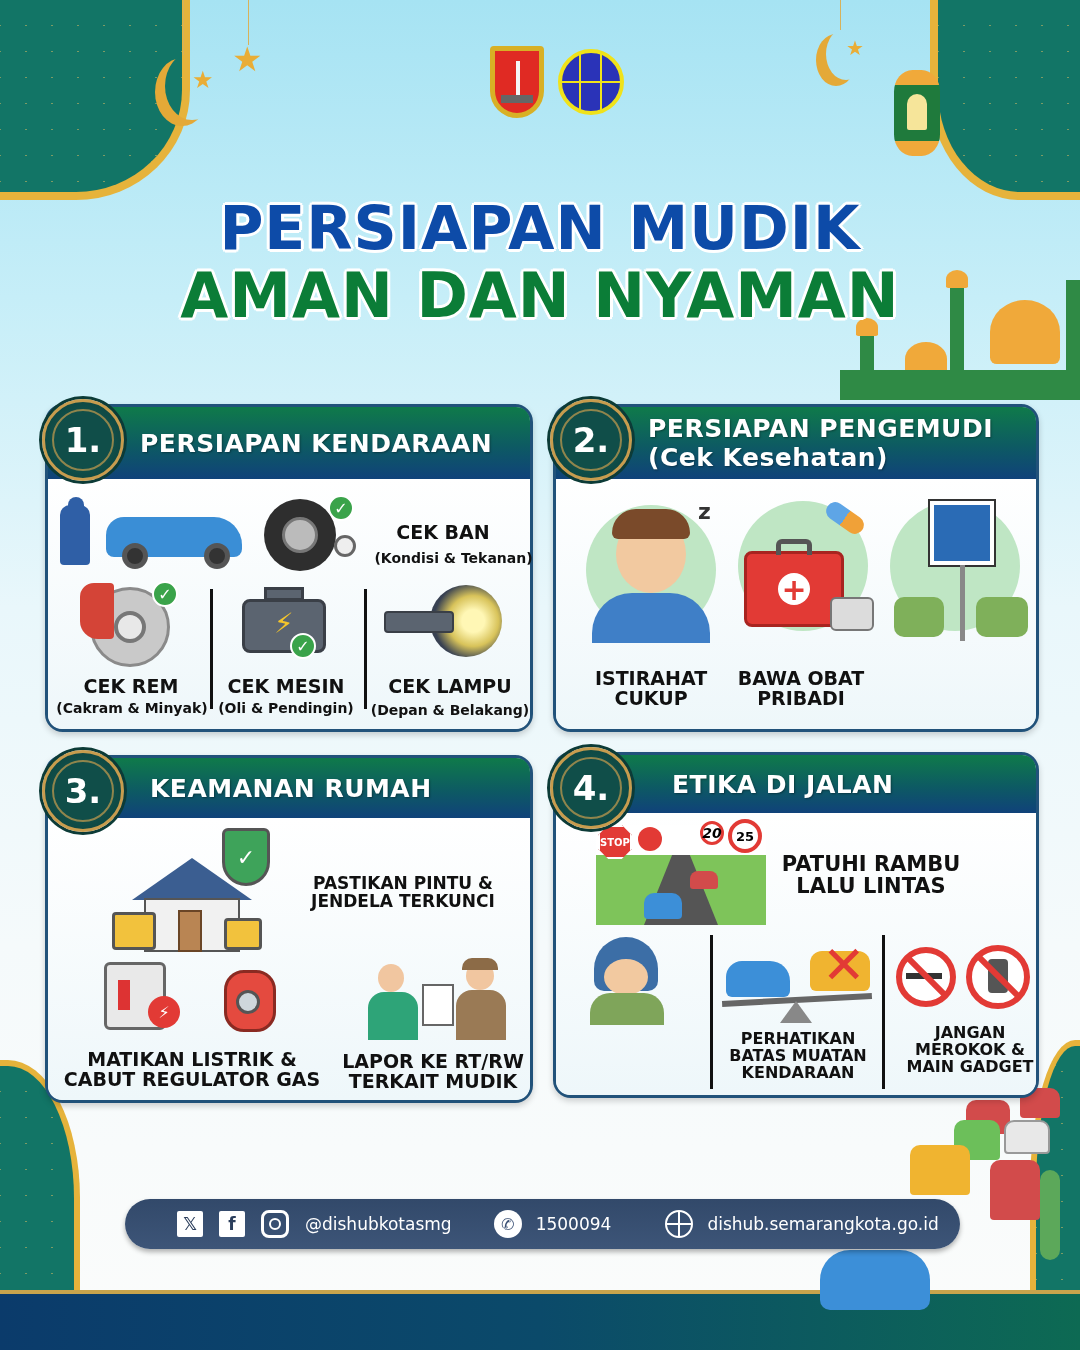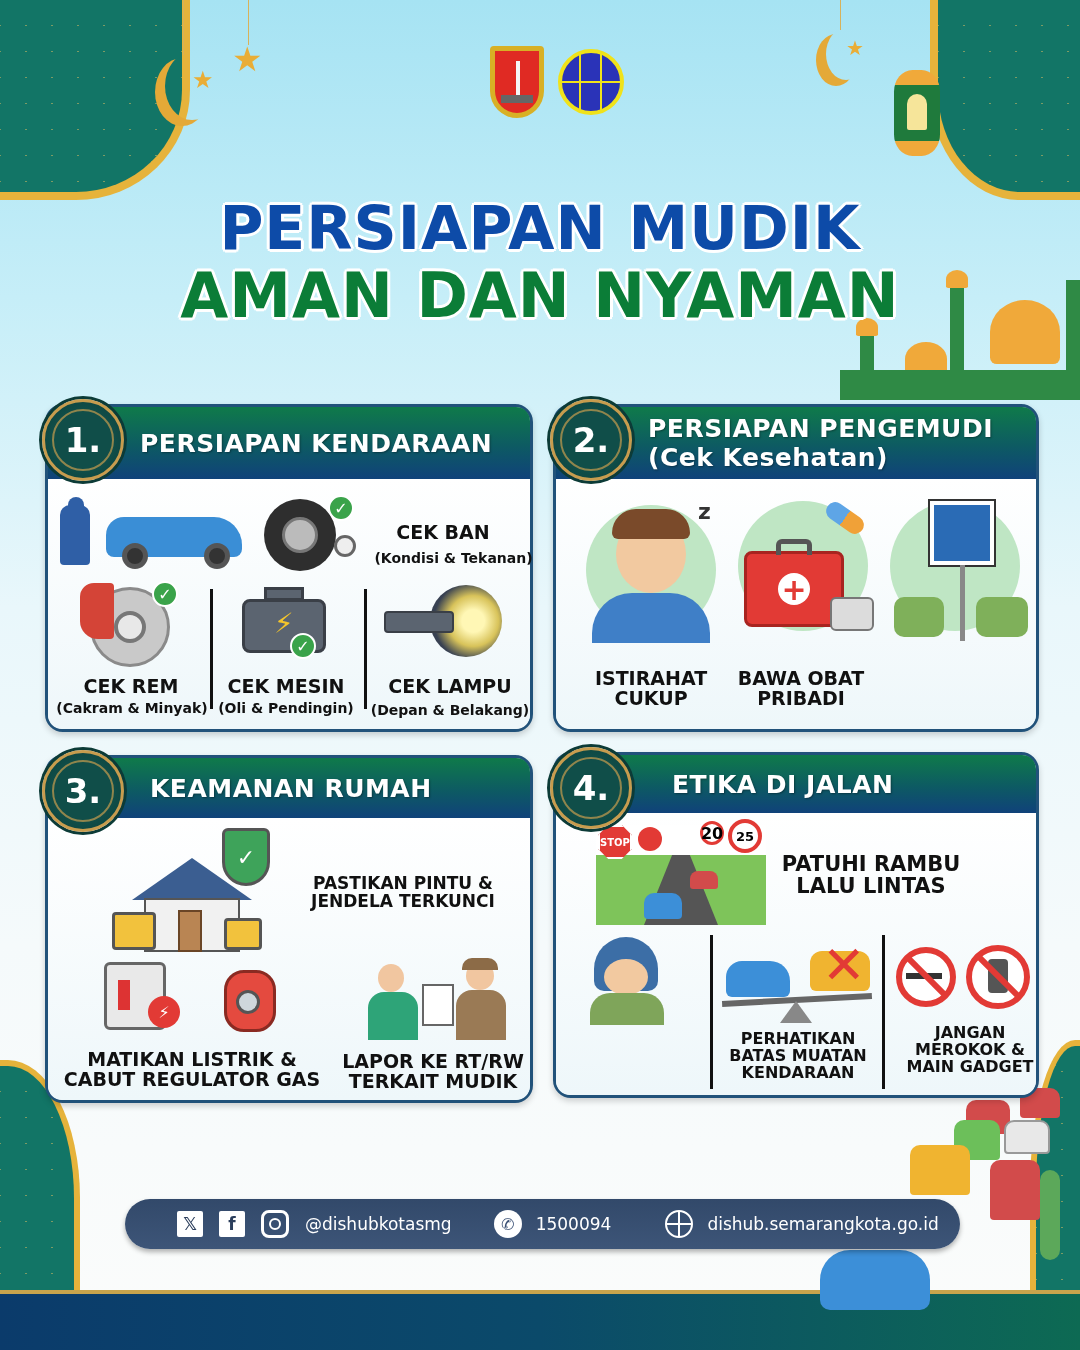--- a/index.html
+++ b/index.html
@@ -294,21 +294,21 @@
 <div class="card" style="left:553px;top:752px;width:486px;height:346px;">
   <div class="badge">4.</div>
   <div class="card-head" style="height:58px;">
     <div class="head-text" style="margin-left:116px;"><span>ETIKA DI JALAN</span></div>
   </div>
   <div class="card-body" style="height:282px;">
     <div class="ill" style="left:40px;top:12px;width:170px;height:100px;background:linear-gradient(180deg,#fff 0 30%,#7ec45a 30%);">
       <div style="position:absolute;left:48px;top:30px;width:74px;height:70px;background:#555;clip-path:polygon(38% 0,62% 0,100% 100%,0 100%);"></div>
       <div style="position:absolute;left:2px;top:0;width:34px;height:34px;background:#e23a35;border:2px solid #fff;box-shadow:0 0 0 1px #999;color:#fff;font-size:10px;font-weight:bold;display:flex;align-items:center;justify-content:center;clip-path:polygon(30% 0,70% 0,100% 30%,100% 70%,70% 100%,30% 100%,0 70%,0 30%);">STOP</div>
       <div style="position:absolute;left:42px;top:2px;width:24px;height:24px;background:#e23a35;border-radius:50%;"></div>
-      <div style="position:absolute;left:104px;top:-4px;width:24px;height:24px;background:#fff;border:3px solid #e23a35;border-radius:50%;font-size:16px;font-weight:bold;display:flex;align-items:center;justify-content:center;">20</div>
+      <div style="position:absolute;left:104px;top:-4px;width:24px;height:24px;background:#fff;border:3px solid #e23a35;border-radius:50%;font-size:14px;font-weight:bold;display:flex;align-items:center;justify-content:center;font-style:italic;">20</div>
       <div style="position:absolute;left:132px;top:-6px;width:34px;height:34px;background:#fff;border:4px solid #e23a35;border-radius:50%;font-size:13px;font-weight:bold;display:flex;align-items:center;justify-content:center;">25</div>
       <div style="position:absolute;left:48px;top:68px;width:38px;height:26px;background:#3c8fd8;border-radius:10px 10px 4px 4px;"></div>
       <div style="position:absolute;left:94px;top:46px;width:28px;height:18px;background:#d24b4b;border-radius:8px 8px 3px 3px;"></div>
     </div>
     <div class="item-label big" style="left:210px;top:40px;width:210px;font-size:21px;">
       <span>PATUHI RAMBU</span><br><span>LALU LINTAS</span>
     </div>
 
     <div class="ill" style="left:34px;top:124px;width:80px;height:88px;">
       <div style="position:absolute;left:4px;top:0;width:64px;height:54px;background:#3c6ea6;border-radius:32px 32px 10px 10px;"></div>

